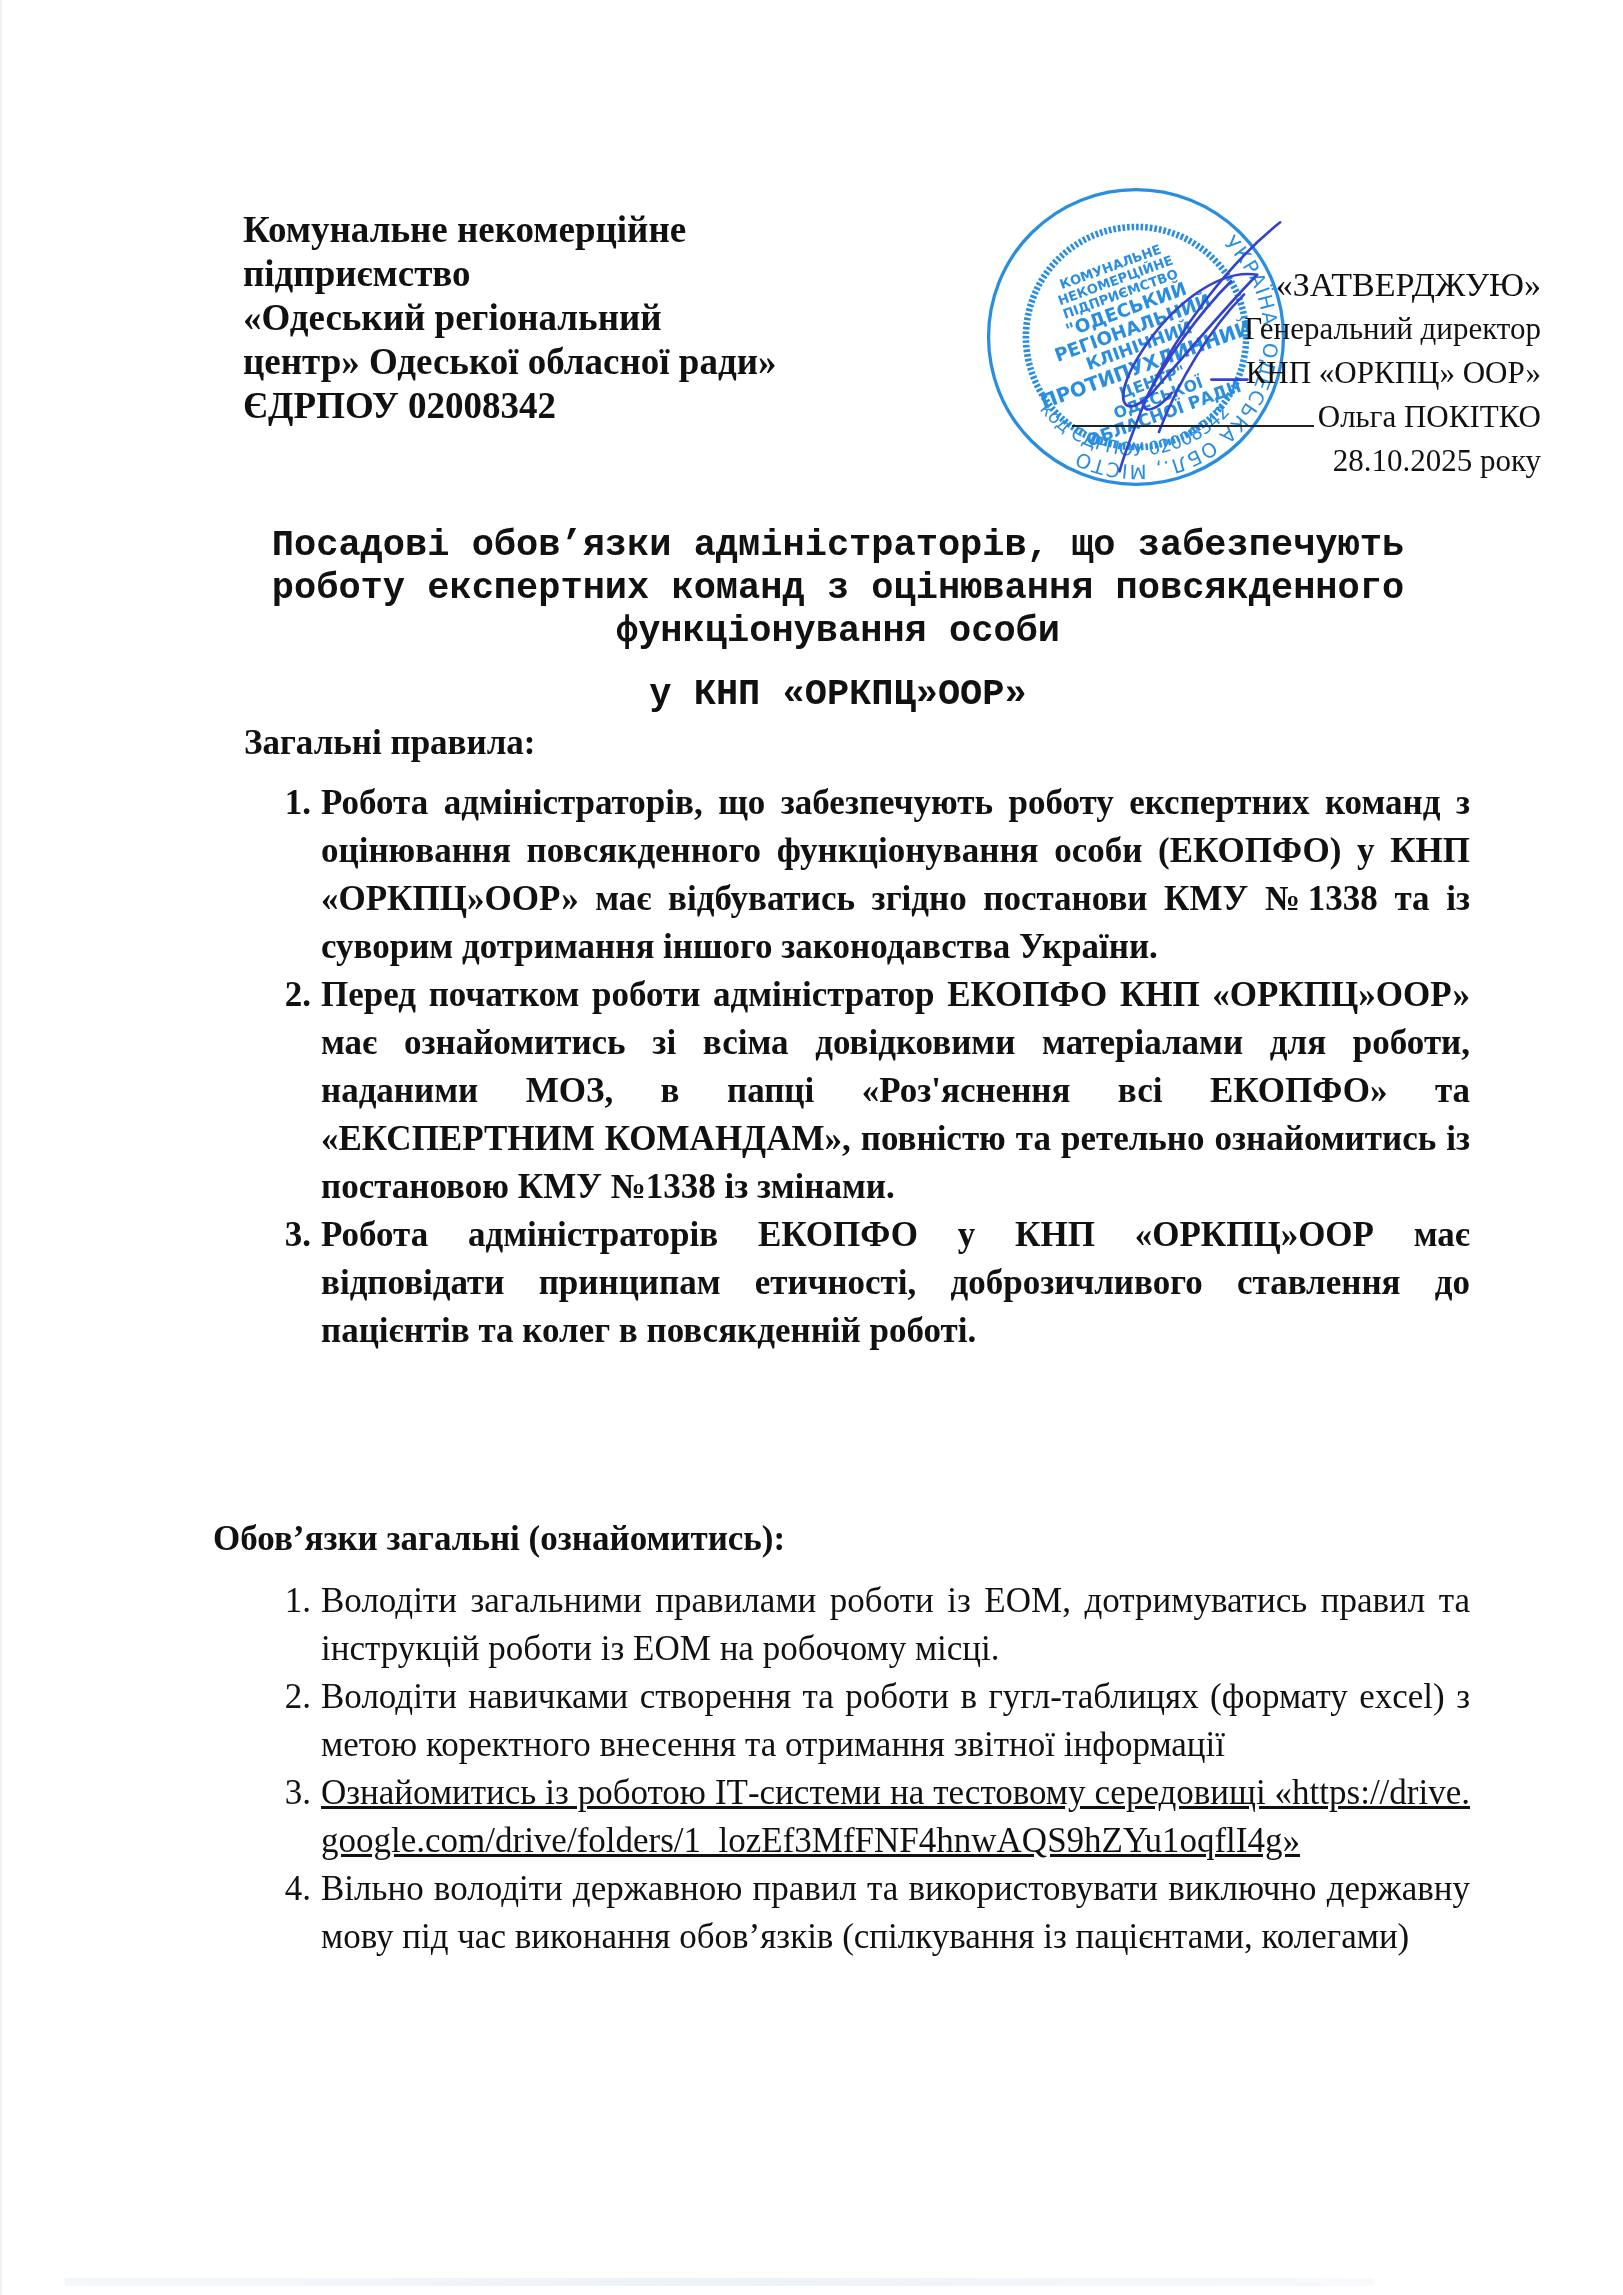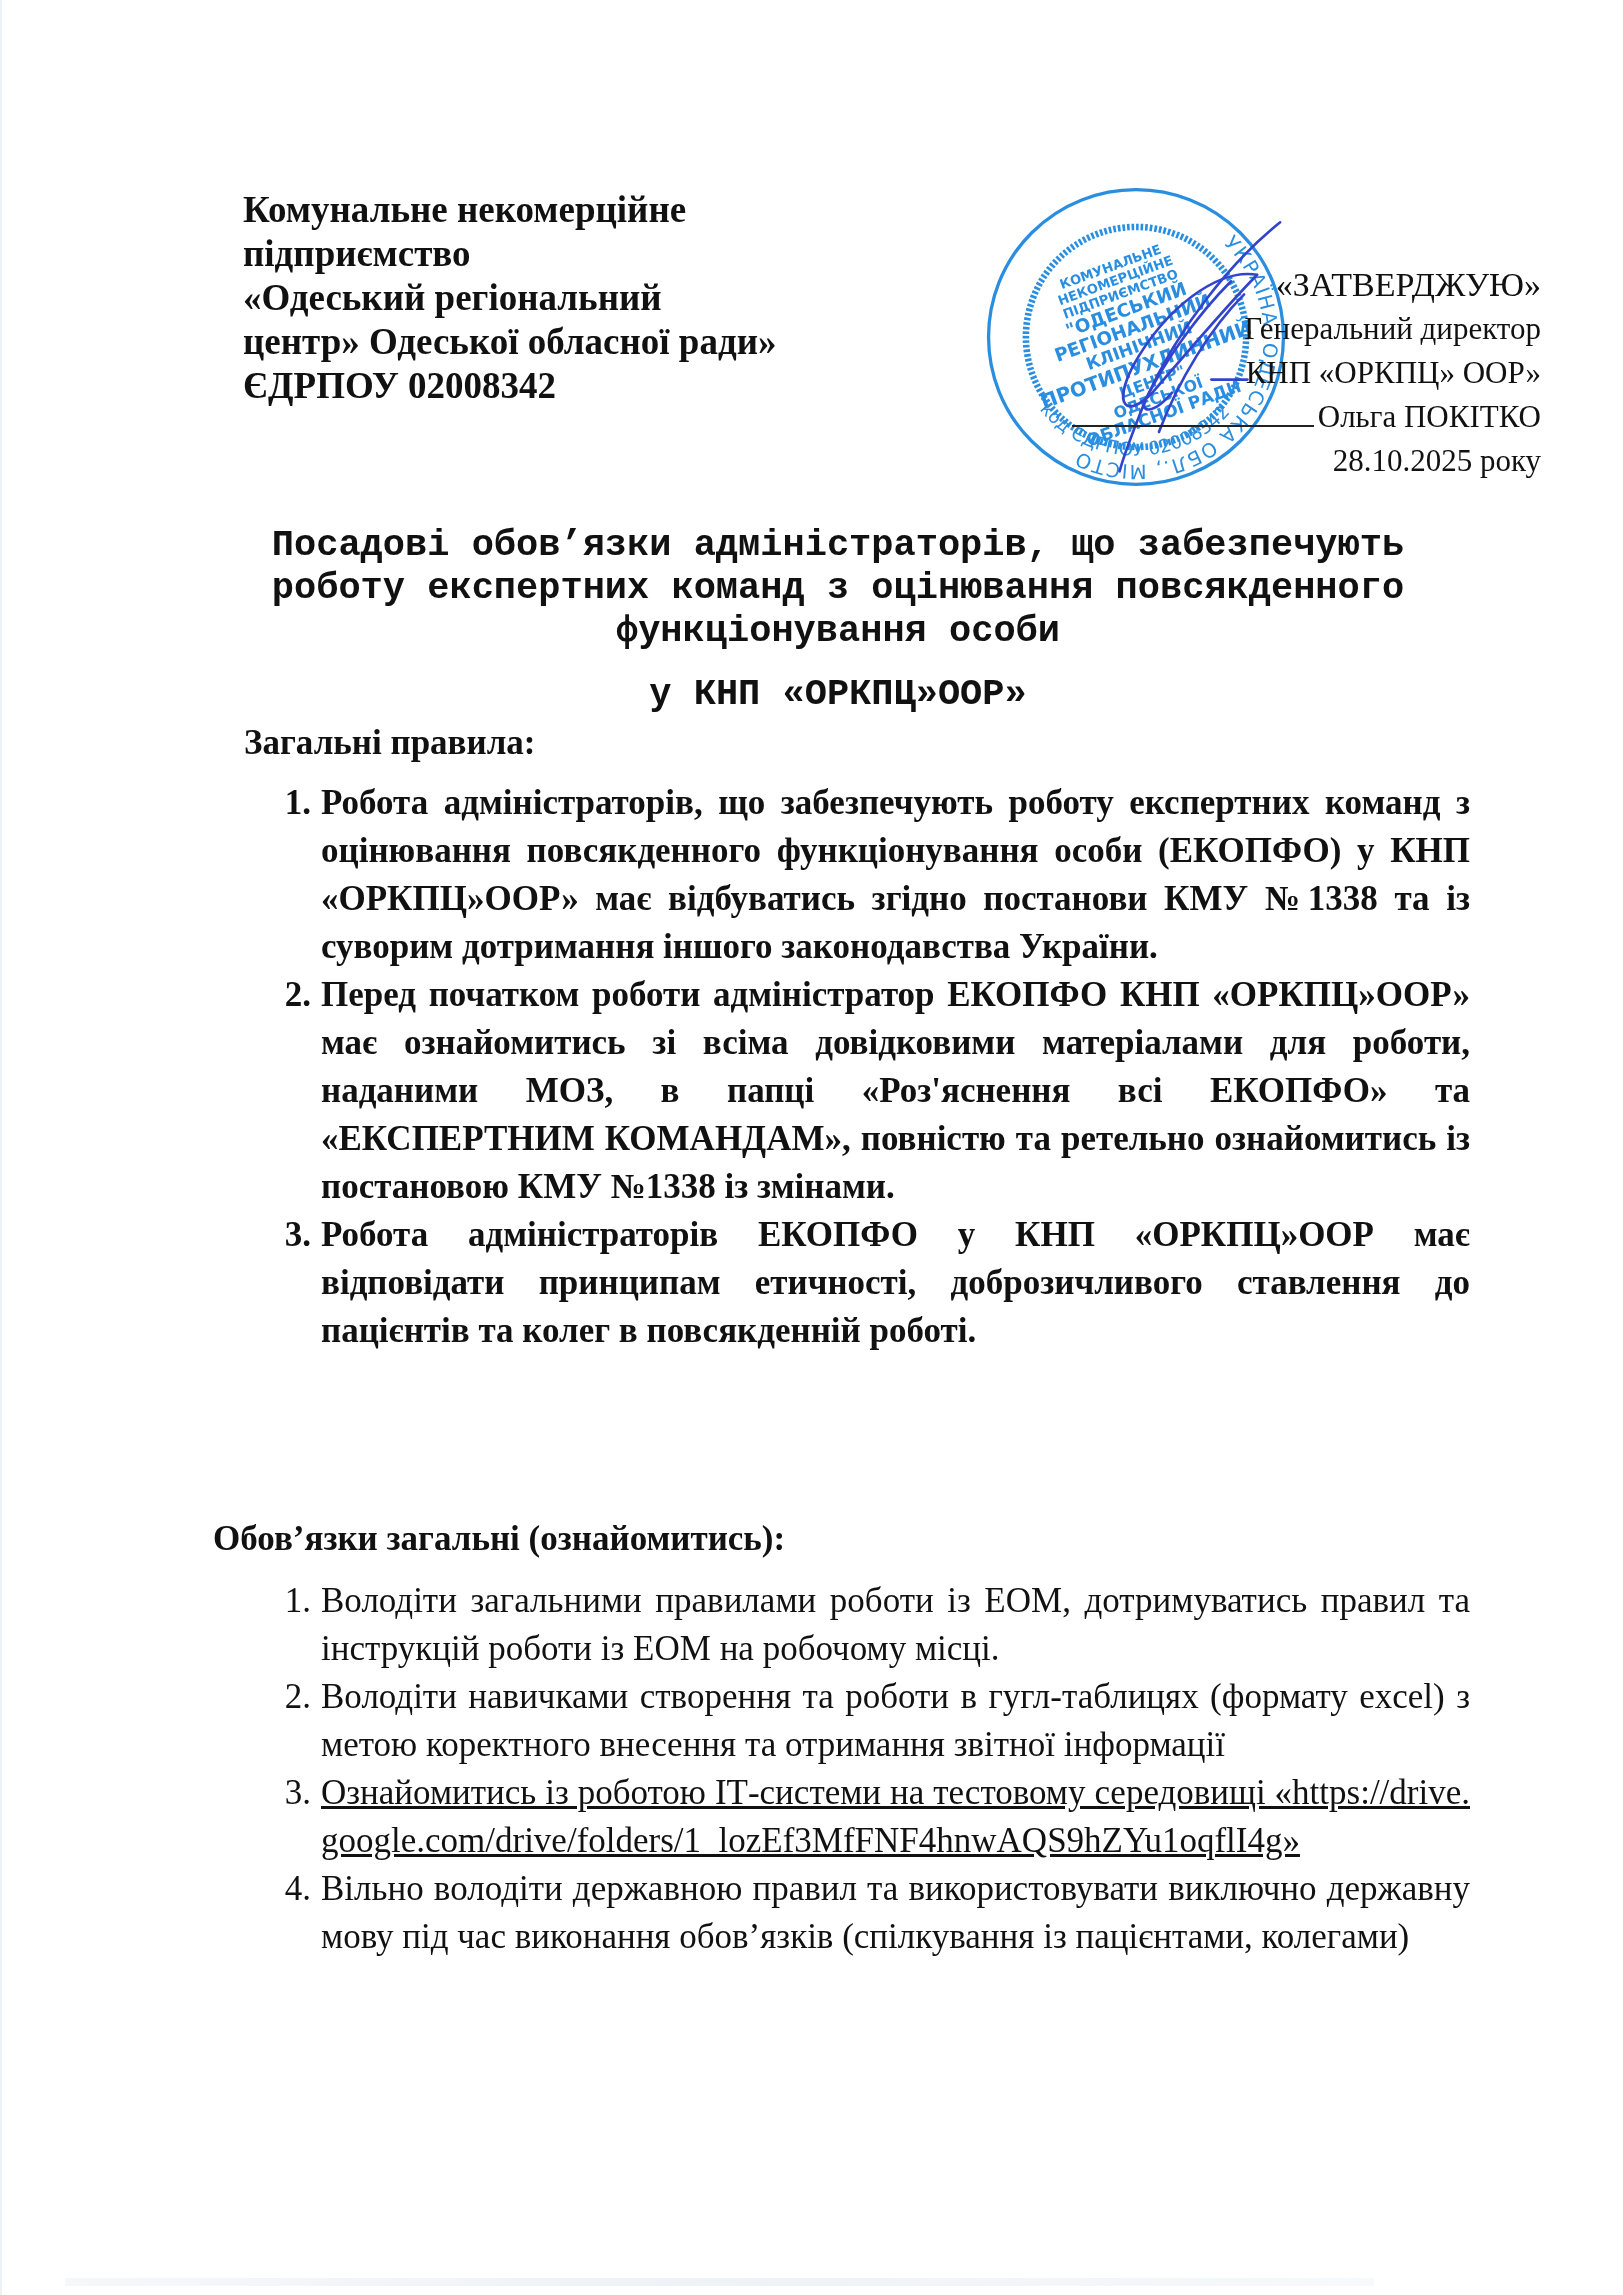--- a/index.html
+++ b/index.html
@@ -1,18 +1,18 @@
 <!DOCTYPE html>
 <html style="font-size:10.5px"><head>
   <meta charset="utf-8">
   <style>
     html, body { margin: 0; padding: 0; background: #ffffff; }
     body { width: 1623px; height: 2295px; position: relative; overflow: hidden;
            font-family: "Liberation Serif", "DejaVu Serif", serif; color: #111; }
-    .org { position: absolute; left: 243px; top: 188px; width: 589px;
+    .org { position: absolute; left: 243px; top: 208px; width: 589px;
            font-weight: bold; font-size: 37px; line-height: 44px; }
     .org div { white-space: nowrap; }
     .approve { position: absolute; right: 82px; top: 219px; text-align: right;
                font-size: 31px; line-height: 44px; }
     .approve .head { font-weight: normal; font-size: 34px; margin-top: 44px; }
     .approve .sign-line { display: inline-block; width: 242px; border-bottom: 2px solid #222;
                           margin-right: 3.9px; vertical-align: baseline; height: 1.3px; }
     .stamp { position: absolute; left: 982px; top: 183px; width: 308px; height: 308px; }
     .title { position: absolute; left: 249px; top: 524px; width: 1178px; text-align: center;
              font-weight: bold; font-size: 37px; line-height: 43px; font-family: Liberation Mono, monospace; }

